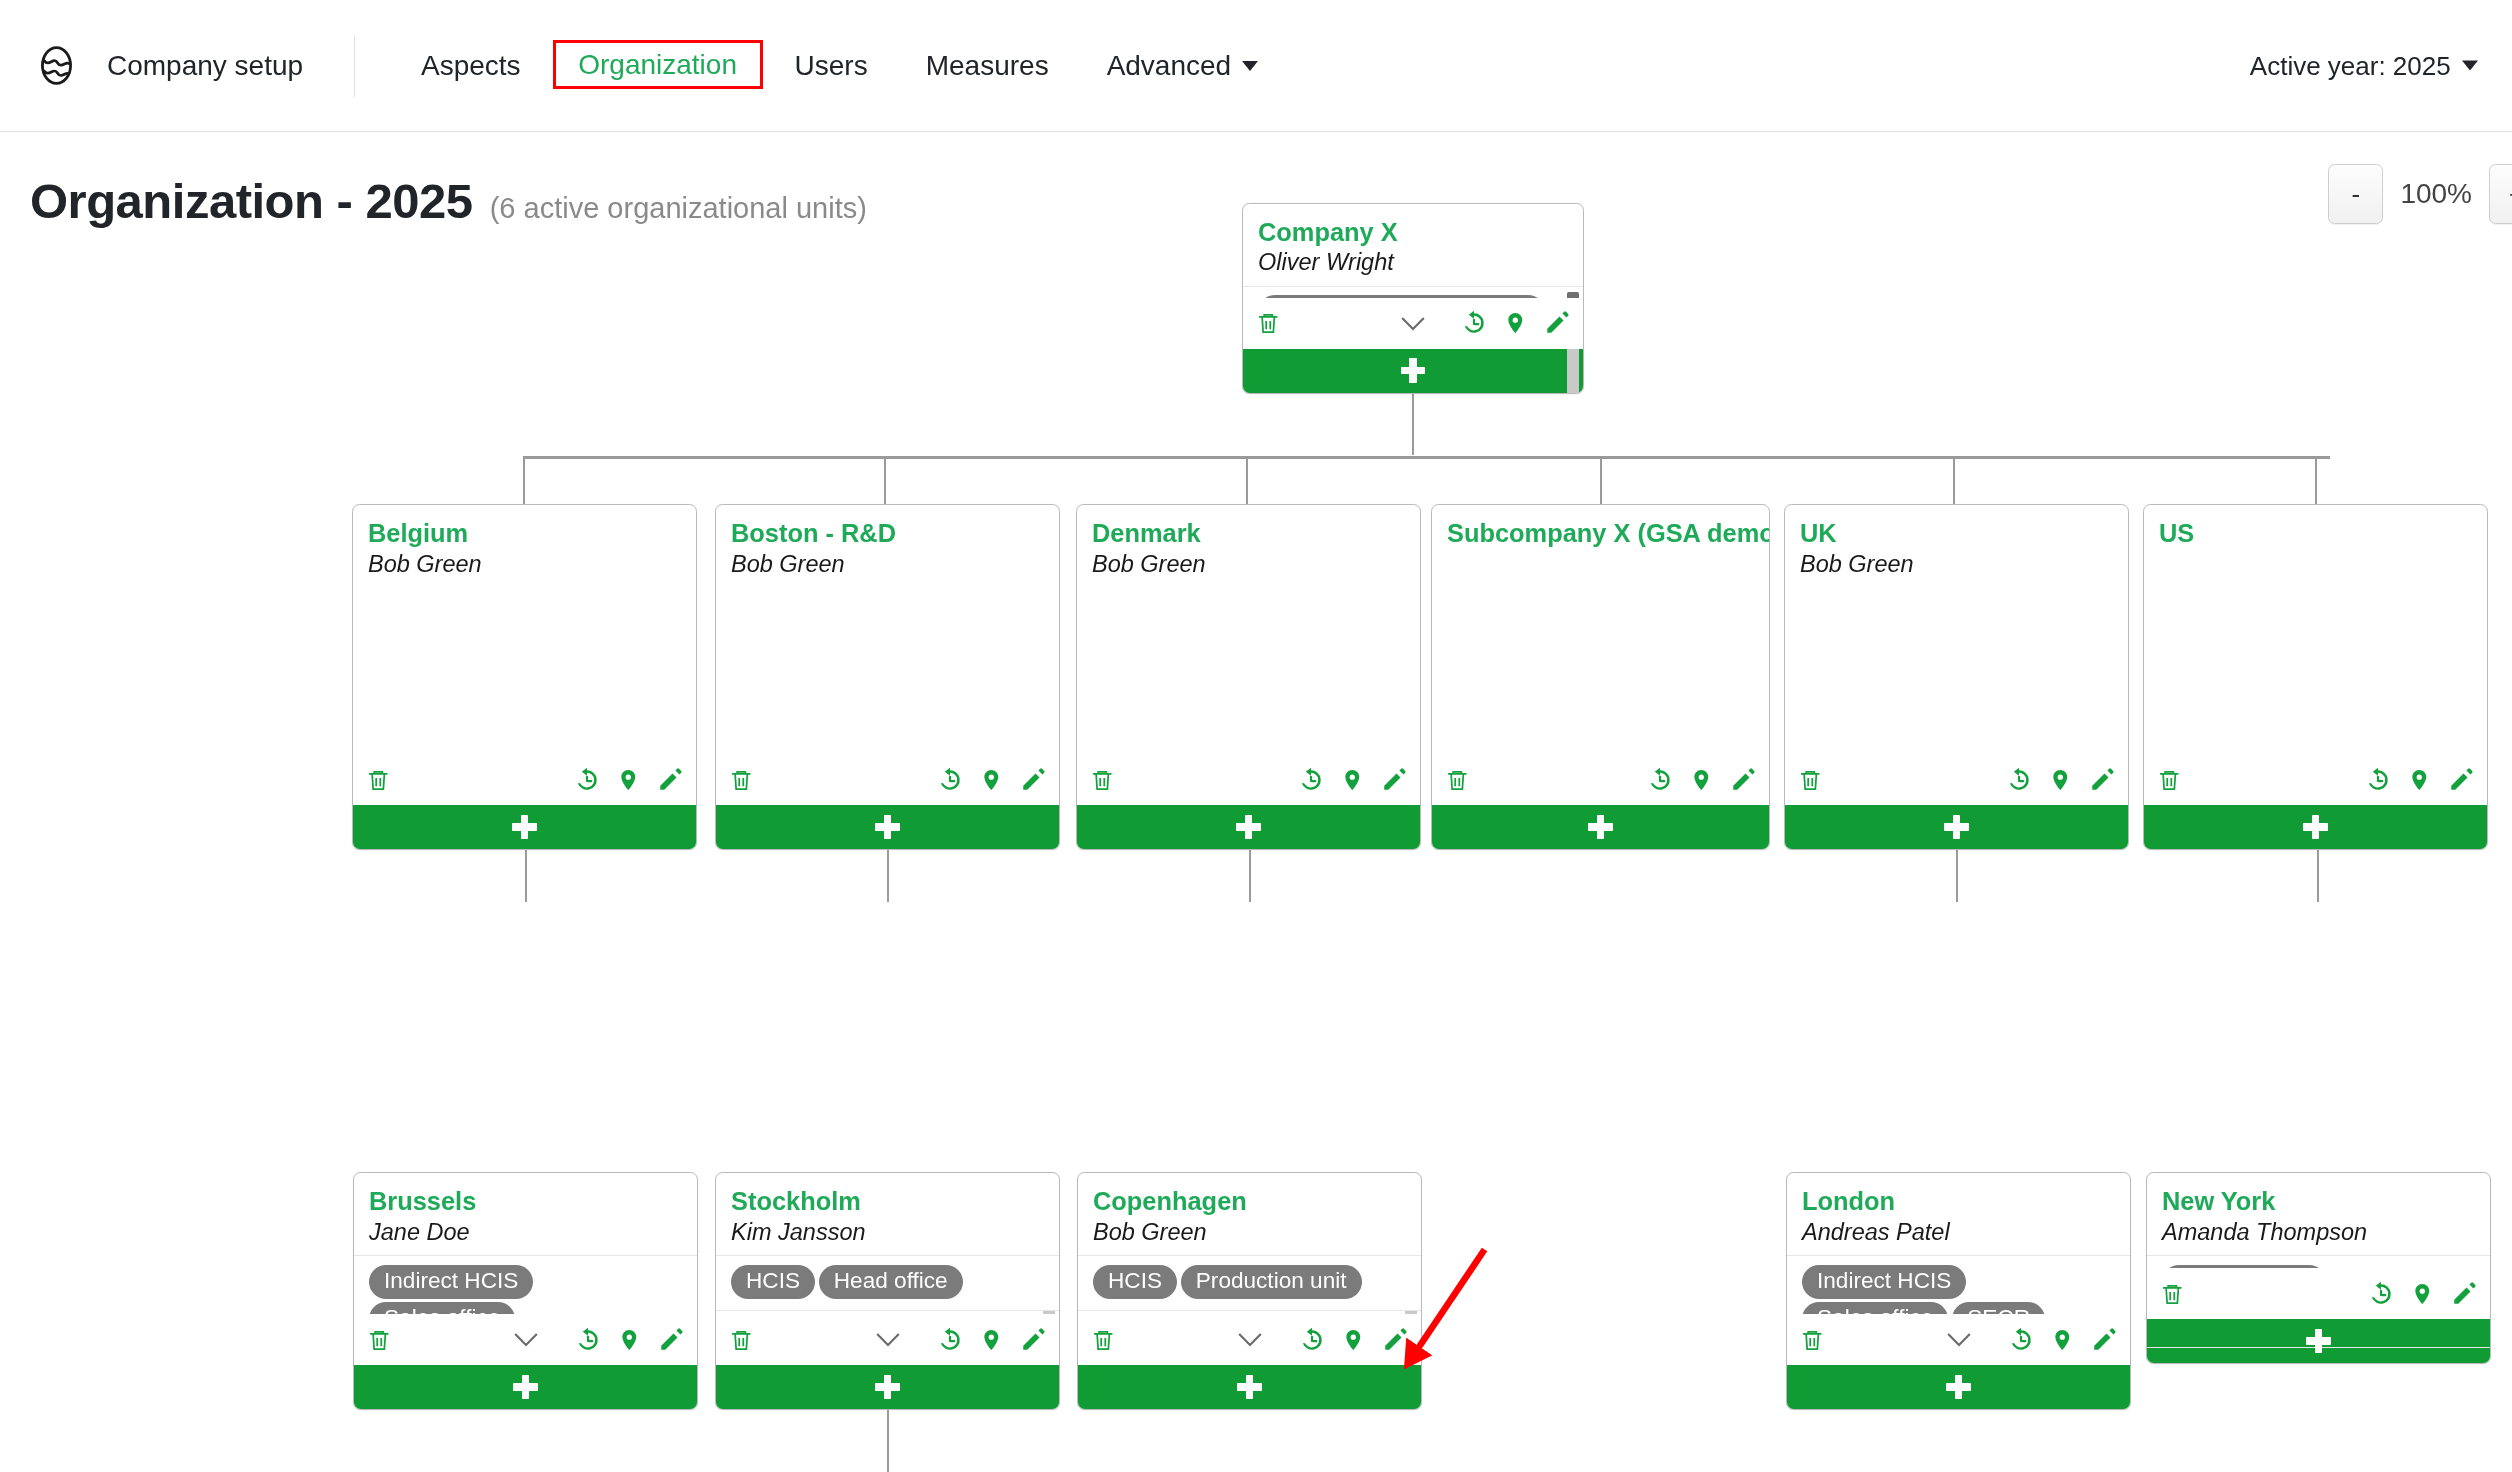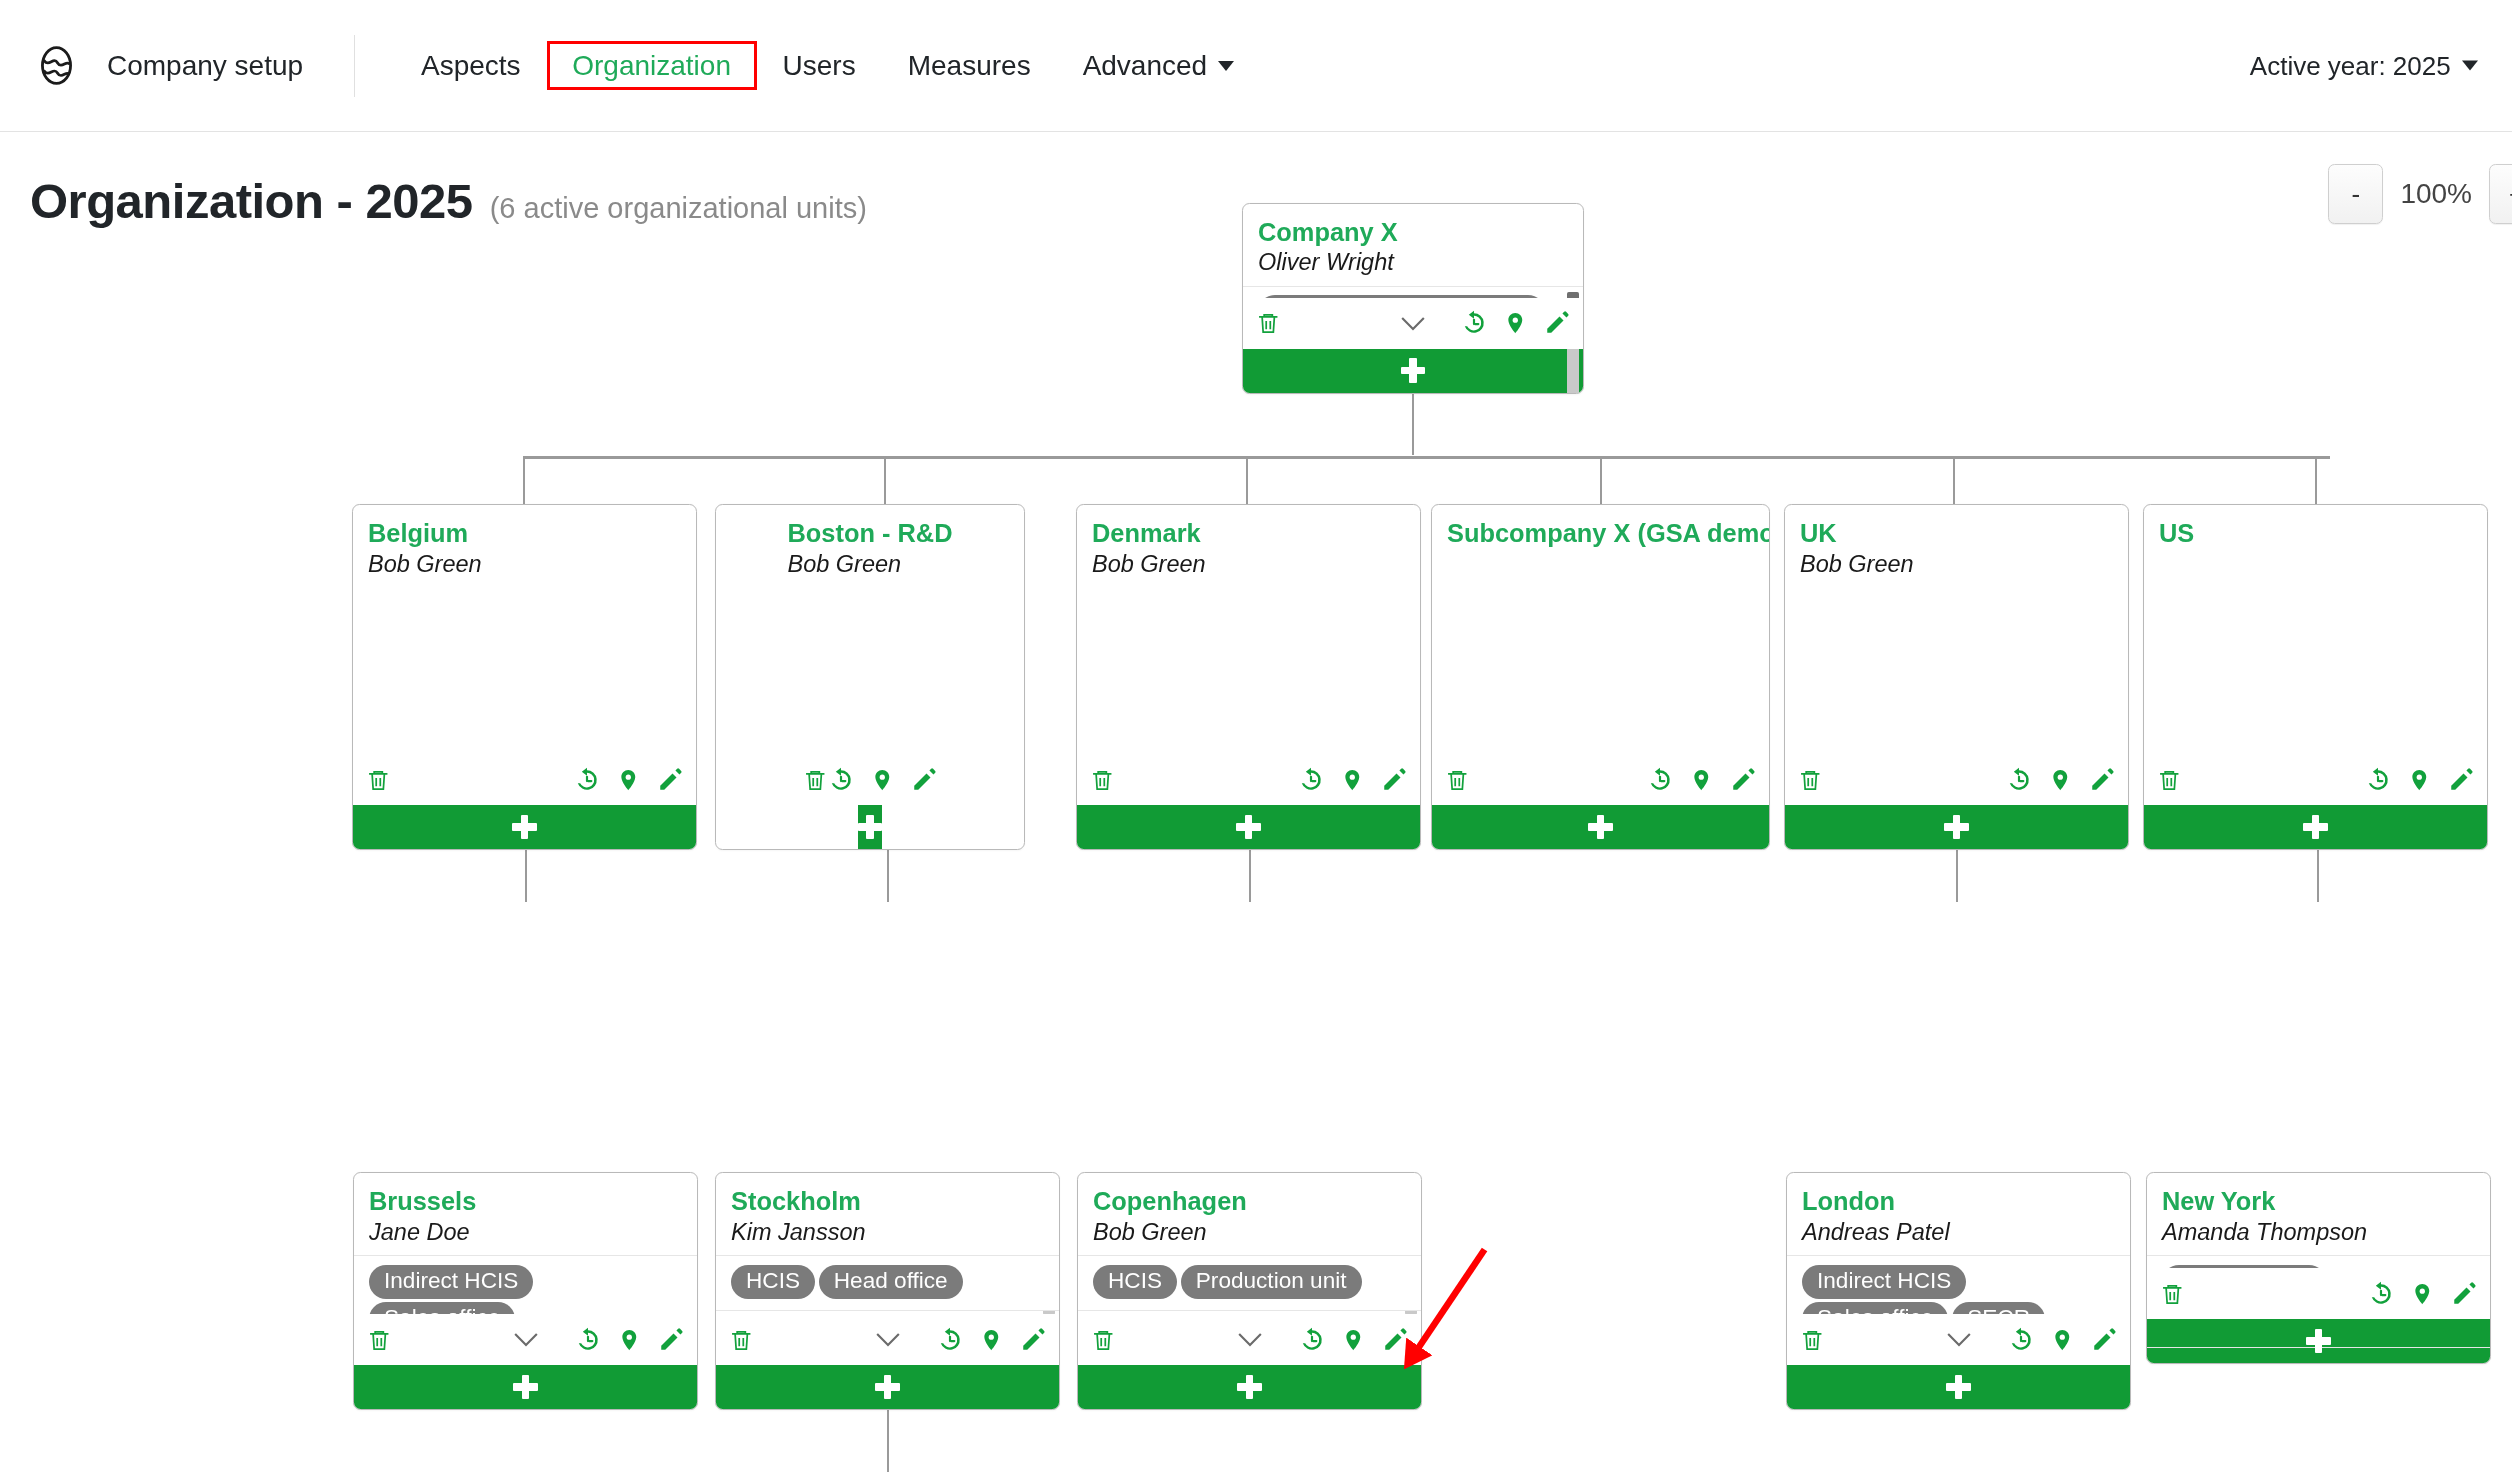--- a/index.html
+++ b/index.html
@@ -41,22 +41,22 @@
   }
   .nav-divider {
     width: 0.9px;
     height: 62px;
     background: #e0e0e0;
     margin: 0 40px 0 51px;
     flex: none;
   }
   .nav-items {
     display: flex;
-    align-items: center;
-    gap: 0px;
+    align-items: flex-start;
+    gap: 6px;
   }
   .nav-item {
     font-size: 28px;
     color: #212529;
     padding: 9.4px 26px;
     white-space: nowrap;
     cursor: pointer;
   }
   .nav-item.active {
     color: #1faa59;
@@ -435,21 +435,21 @@
               <path d="M20.7 7l-3.7-3.7 1.6-1.6a1.3 1.3 0 0 1 1.8 0l1.9 1.9a1.3 1.3 0 0 1 0 1.8L20.7 7z"></path>
             </svg>
         </span>
       </span>
     </div>
     <div class="node-add">
         <span class="plus-glyph"></span>
       </div>
   </div>
 
-  <div class="node" style="left:715px; top:278px; width:310px; height:346px;align-items:center;">
+  <div class="node" style="left:715px; top:278px; width:345px; height:346px;">
     <div class="node-body">
       <div class="node-head">
         <div class="node-name">Boston - R&amp;D</div>
         <div class="node-manager">Bob Green</div>
       </div>
     </div>
     <div class="node-actions">
       <span class="icon-btn act-left">
         <svg width="24.5" height="26" viewBox="0 0 24 24" fill="none" stroke="#12a13c" stroke-width="1.7">
             <path d="M3 6h18M8 6V4h8v2M6 6l1 15h10l1-15M10 10v8M14 10v8"></path>

